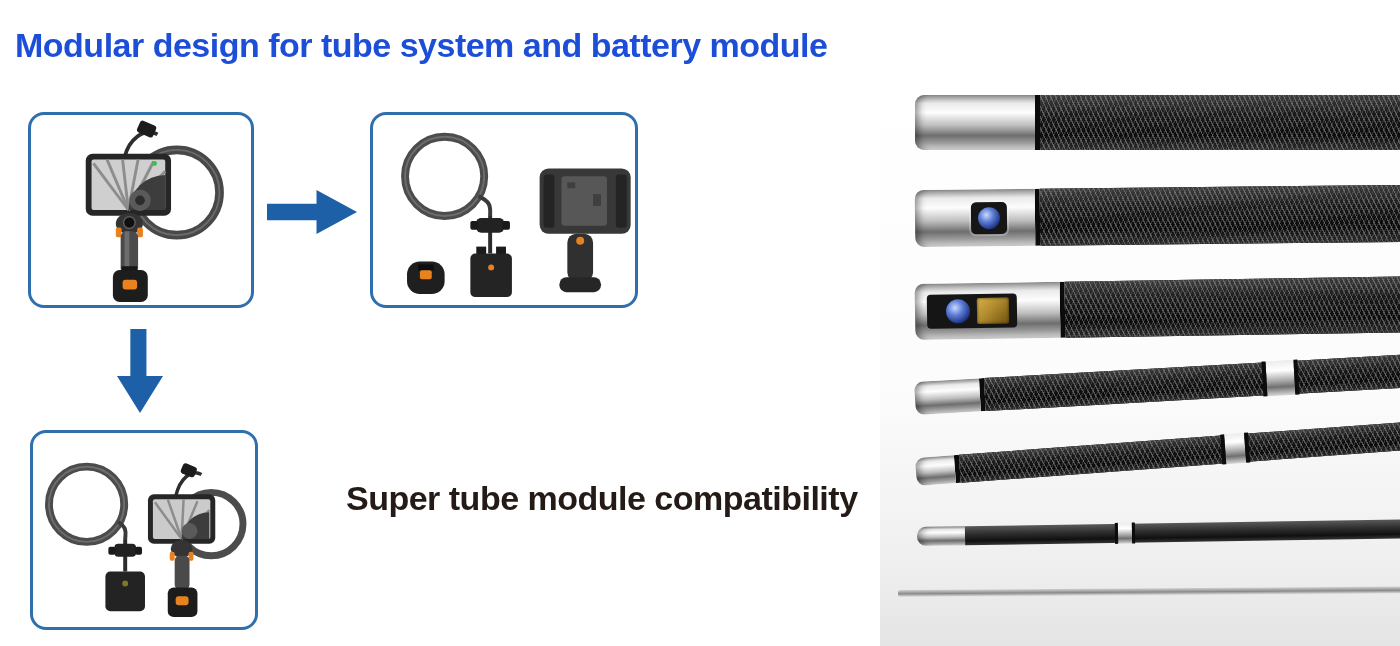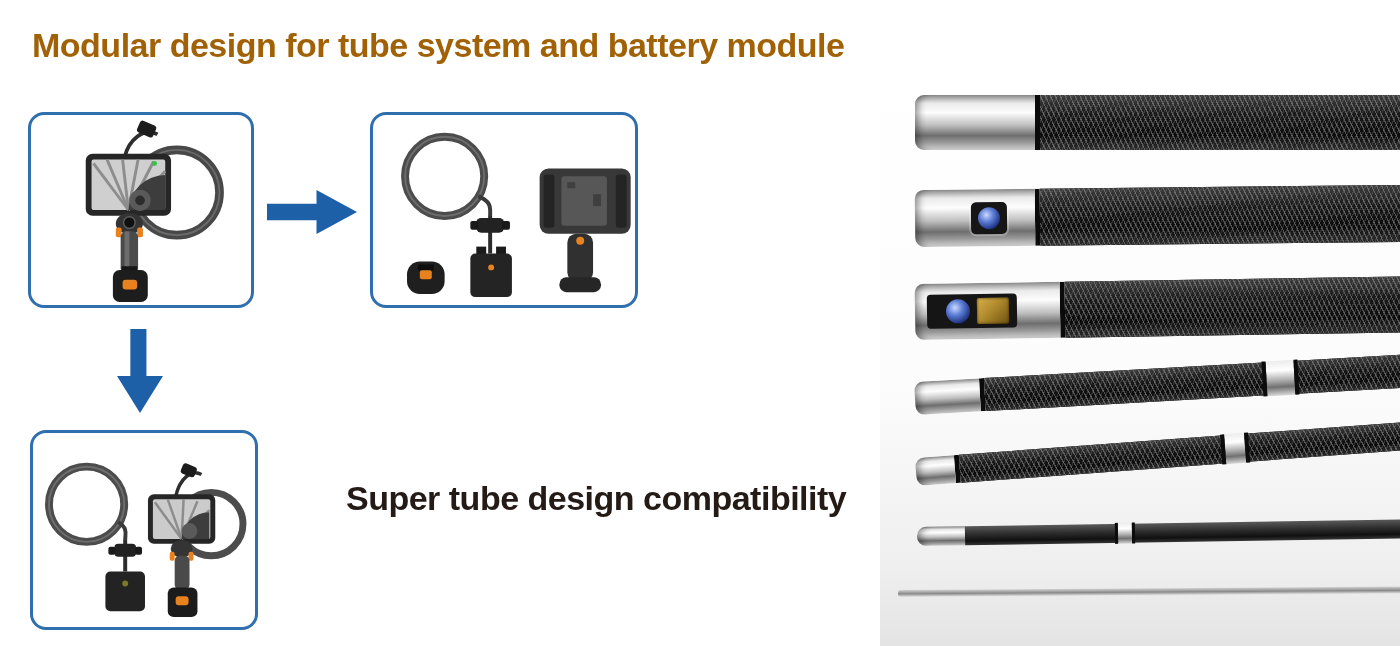--- a/index.html
+++ b/index.html
@@ -2,22 +2,22 @@
 <html><head>
 <meta charset="utf-8">
 <style>
   * { margin:0; padding:0; box-sizing:border-box; }
   html,body { width:1400px; height:646px; background:#ffffff; overflow:hidden;
               font-family:"Liberation Sans", sans-serif; position:relative; }
 
   .abs { position:absolute; }
 
   
-  .heading-main { left:32px; top:26px; font-size:34px; font-weight:bold;
-                  color:#a16207; letter-spacing:-0.5px; white-space:nowrap; }
+  .heading-main { left:15px; top:26px; font-size:34px; font-weight:bold;
+                  color:#1d4ed8; letter-spacing:-0.5px; white-space:nowrap; }
   .heading-sub  { left:346px; top:479px; font-size:34px; font-weight:bold;
                   color:#241a16; letter-spacing:-0.5px; white-space:nowrap; }
 
   
   .photo-box { border:3px solid #2f6fae; border-radius:16px; background:#ffffff; overflow:hidden; }
   .box1 { left:28px;  top:112px; width:226px; height:196px; }
   .box2 { left:370px; top:112px; width:268px; height:196px; }
   .box3 { left:30px;  top:430px; width:228px; height:200px; }
   .photo-box svg { width:100%; height:100%; display:block; }
 
@@ -187,21 +187,21 @@
       <ellipse cx="150" cy="117" rx="11" ry="9" fill="#343434"></ellipse>
       <rect x="138" y="120" width="5" height="9" rx="2" fill="#e8821f"></rect>
       <rect x="157" y="120" width="5" height="9" rx="2" fill="#e8821f"></rect>
       <rect x="143" y="124" width="15" height="34" rx="5" fill="#4a4a4a"></rect>
       <rect x="136" y="156" width="30" height="30" rx="6" fill="#1c1c1c"></rect>
       <rect x="144" y="165" width="13" height="9" rx="3" fill="#e8821f"></rect>
     </g>
   </svg>
 </div>
 
-<div class="abs heading-sub">Super tube design compatibility</div>
+<div class="abs heading-sub">Super tube module compatibility</div>
 
 <div class="abs photo-bg"></div>
 
 <div class="abs tube t1">
   <div class="tip" style="width:125px;"></div>
   <div class="tube-body braid"></div>
 </div>
 
 <div class="abs tube t2">
   <div class="tip" style="width:125px;">

